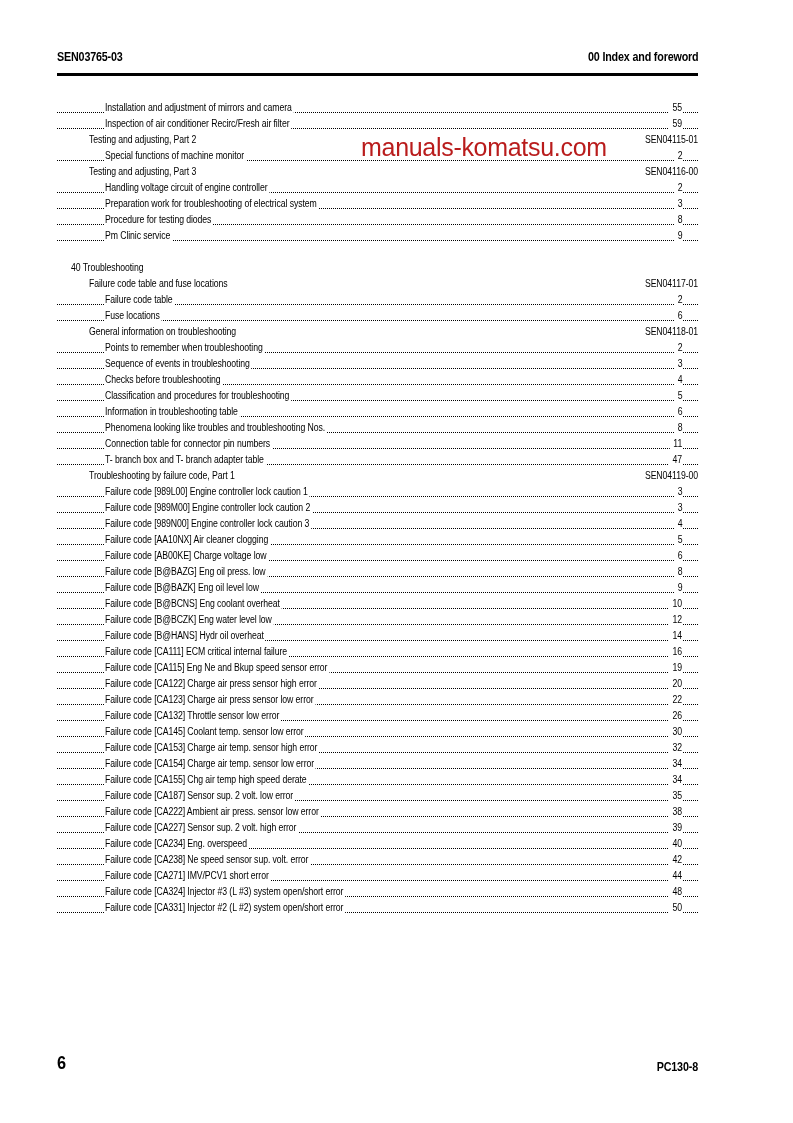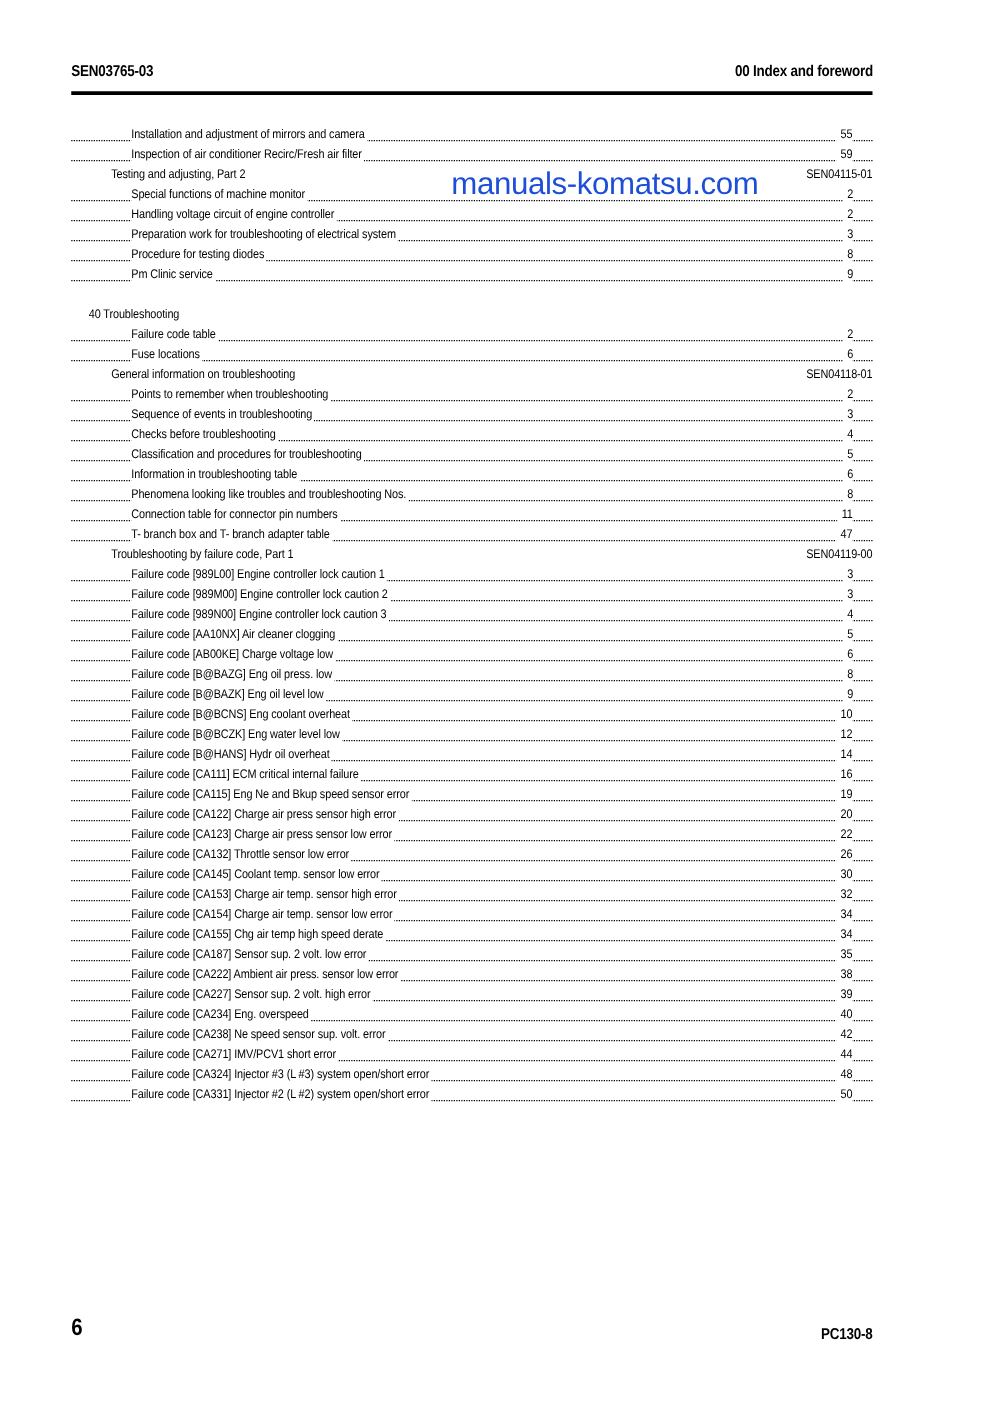--- a/index.html
+++ b/index.html
@@ -127,21 +127,21 @@
     z-index: 3;
   }
 
   
   .watermark {
     position: absolute;
     left: 361px;
     top: 133px;
     font-family: "Liberation Sans", "DejaVu Sans", sans-serif;
     font-size: 25px;
-    color: #1d4ed8;
+    color: #b91c1c;
     white-space: nowrap;
     z-index: 5;
     letter-spacing: -0.3px;
   }
 
   
   .footer-page-no {
     position: absolute;
     left: 57px;
     top: 1052px;
@@ -185,20 +185,24 @@
       </div>
       <div class="toc-row lvl1 no-leader">
         <span class="row-label">Testing and adjusting, Part 2</span>
         <span class="row-sen">SEN04115-01</span>
       </div>
       <div class="toc-row lvl2">
         <span class="leader"></span>
         <span class="row-label">Special functions of machine monitor</span>
         <span class="row-page">2</span>
       </div>
+      <div class="toc-row lvl1 no-leader">
+        <span class="row-label">Testing and adjusting, Part 3</span>
+        <span class="row-sen">SEN04116-00</span>
+      </div>
       <div class="toc-row lvl2">
         <span class="leader"></span>
         <span class="row-label">Handling voltage circuit of engine controller</span>
         <span class="row-page">2</span>
       </div>
       <div class="toc-row lvl2">
         <span class="leader"></span>
         <span class="row-label">Preparation work for troubleshooting of electrical system</span>
         <span class="row-page">3</span>
       </div>
@@ -209,20 +213,24 @@
       </div>
       <div class="toc-row lvl2">
         <span class="leader"></span>
         <span class="row-label">Pm Clinic service</span>
         <span class="row-page">9</span>
       </div>
       <div class="toc-row lvl0 spacer no-leader"></div>
       <div class="toc-row lvl0 no-leader">
         <span class="row-label">40 Troubleshooting</span>
       </div>
+      <div class="toc-row lvl1 no-leader">
+        <span class="row-label">Failure code table and fuse locations</span>
+        <span class="row-sen">SEN04117-01</span>
+      </div>
       <div class="toc-row lvl2">
         <span class="leader"></span>
         <span class="row-label">Failure code table</span>
         <span class="row-page">2</span>
       </div>
       <div class="toc-row lvl2">
         <span class="leader"></span>
         <span class="row-label">Fuse locations</span>
         <span class="row-page">6</span>
       </div>

